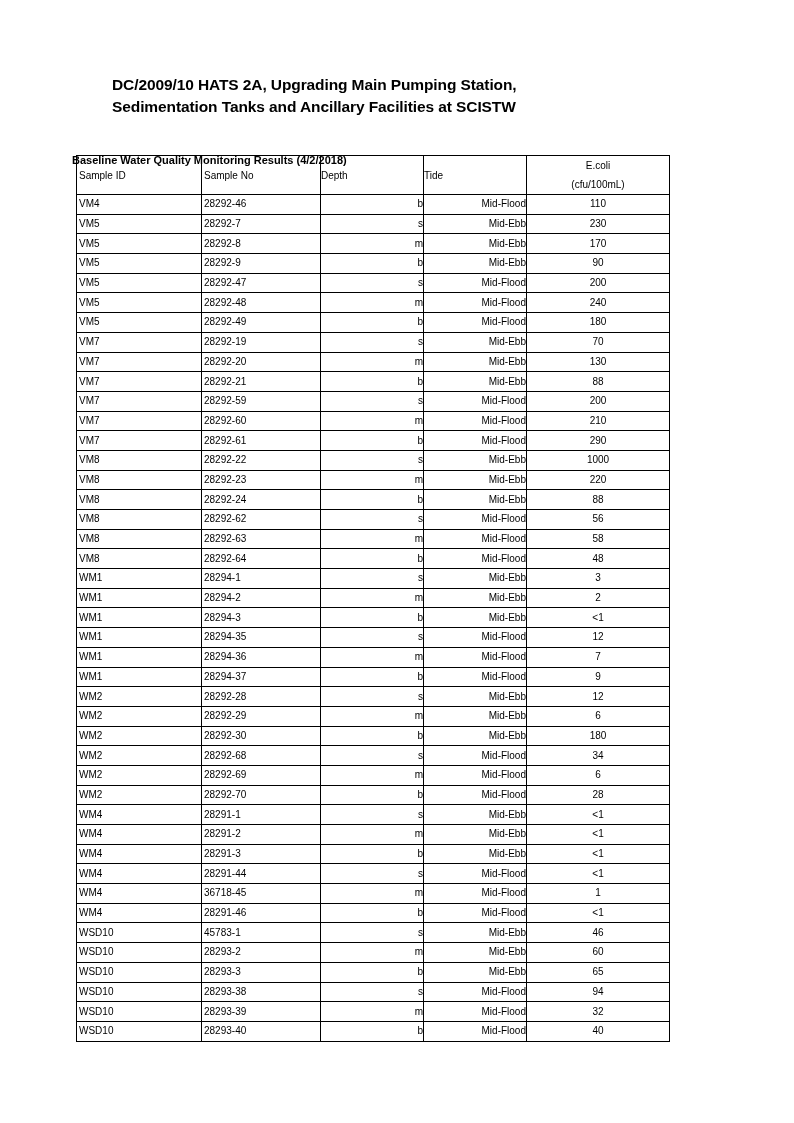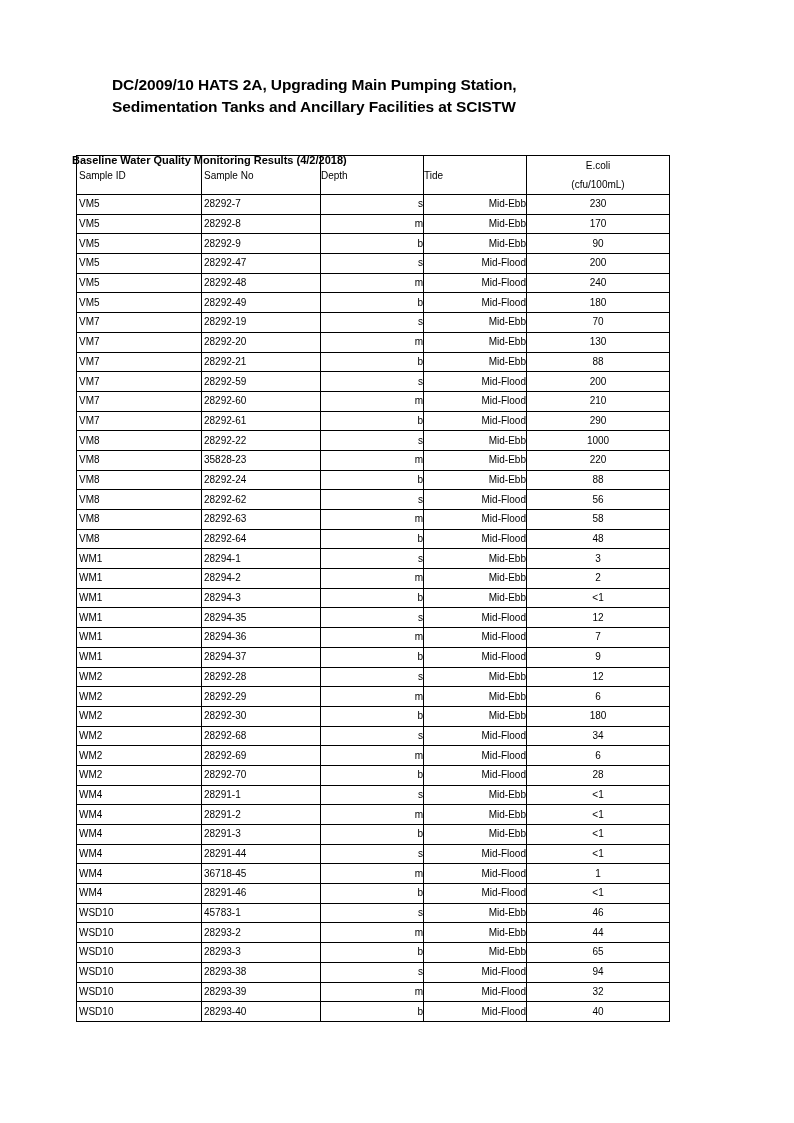--- a/index.html
+++ b/index.html
@@ -48,20 +48,27 @@
       <th class="c3">Depth</th>
       <th class="c4">Tide</th>
       <th class="c5">
         <div>E.coli</div>
         <div>(cfu/100mL)</div>
       </th>
     </tr>
   </thead>
   <tbody id="tbody">
       <tr>
+        <td class="c1">VM4</td>
+        <td class="c2">28292-46</td>
+        <td class="c3">b</td>
+        <td class="c4">Mid-Flood</td>
+        <td class="c5">110</td>
+      </tr>
+      <tr>
         <td class="c1">VM5</td>
         <td class="c2">28292-7</td>
         <td class="c3">s</td>
         <td class="c4">Mid-Ebb</td>
         <td class="c5">230</td>
       </tr>
       <tr>
         <td class="c1">VM5</td>
         <td class="c2">28292-8</td>
         <td class="c3">m</td>
@@ -140,21 +147,21 @@
       </tr>
       <tr>
         <td class="c1">VM8</td>
         <td class="c2">28292-22</td>
         <td class="c3">s</td>
         <td class="c4">Mid-Ebb</td>
         <td class="c5">1000</td>
       </tr>
       <tr>
         <td class="c1">VM8</td>
-        <td class="c2">35828-23</td>
+        <td class="c2">28292-23</td>
         <td class="c3">m</td>
         <td class="c4">Mid-Ebb</td>
         <td class="c5">220</td>
       </tr>
       <tr>
         <td class="c1">VM8</td>
         <td class="c2">28292-24</td>
         <td class="c3">b</td>
         <td class="c4">Mid-Ebb</td>
         <td class="c5">88</td>
@@ -311,21 +318,21 @@
         <td class="c2">45783-1</td>
         <td class="c3">s</td>
         <td class="c4">Mid-Ebb</td>
         <td class="c5">46</td>
       </tr>
       <tr>
         <td class="c1">WSD10</td>
         <td class="c2">28293-2</td>
         <td class="c3">m</td>
         <td class="c4">Mid-Ebb</td>
-        <td class="c5">44</td>
+        <td class="c5">60</td>
       </tr>
       <tr>
         <td class="c1">WSD10</td>
         <td class="c2">28293-3</td>
         <td class="c3">b</td>
         <td class="c4">Mid-Ebb</td>
         <td class="c5">65</td>
       </tr>
       <tr>
         <td class="c1">WSD10</td>

